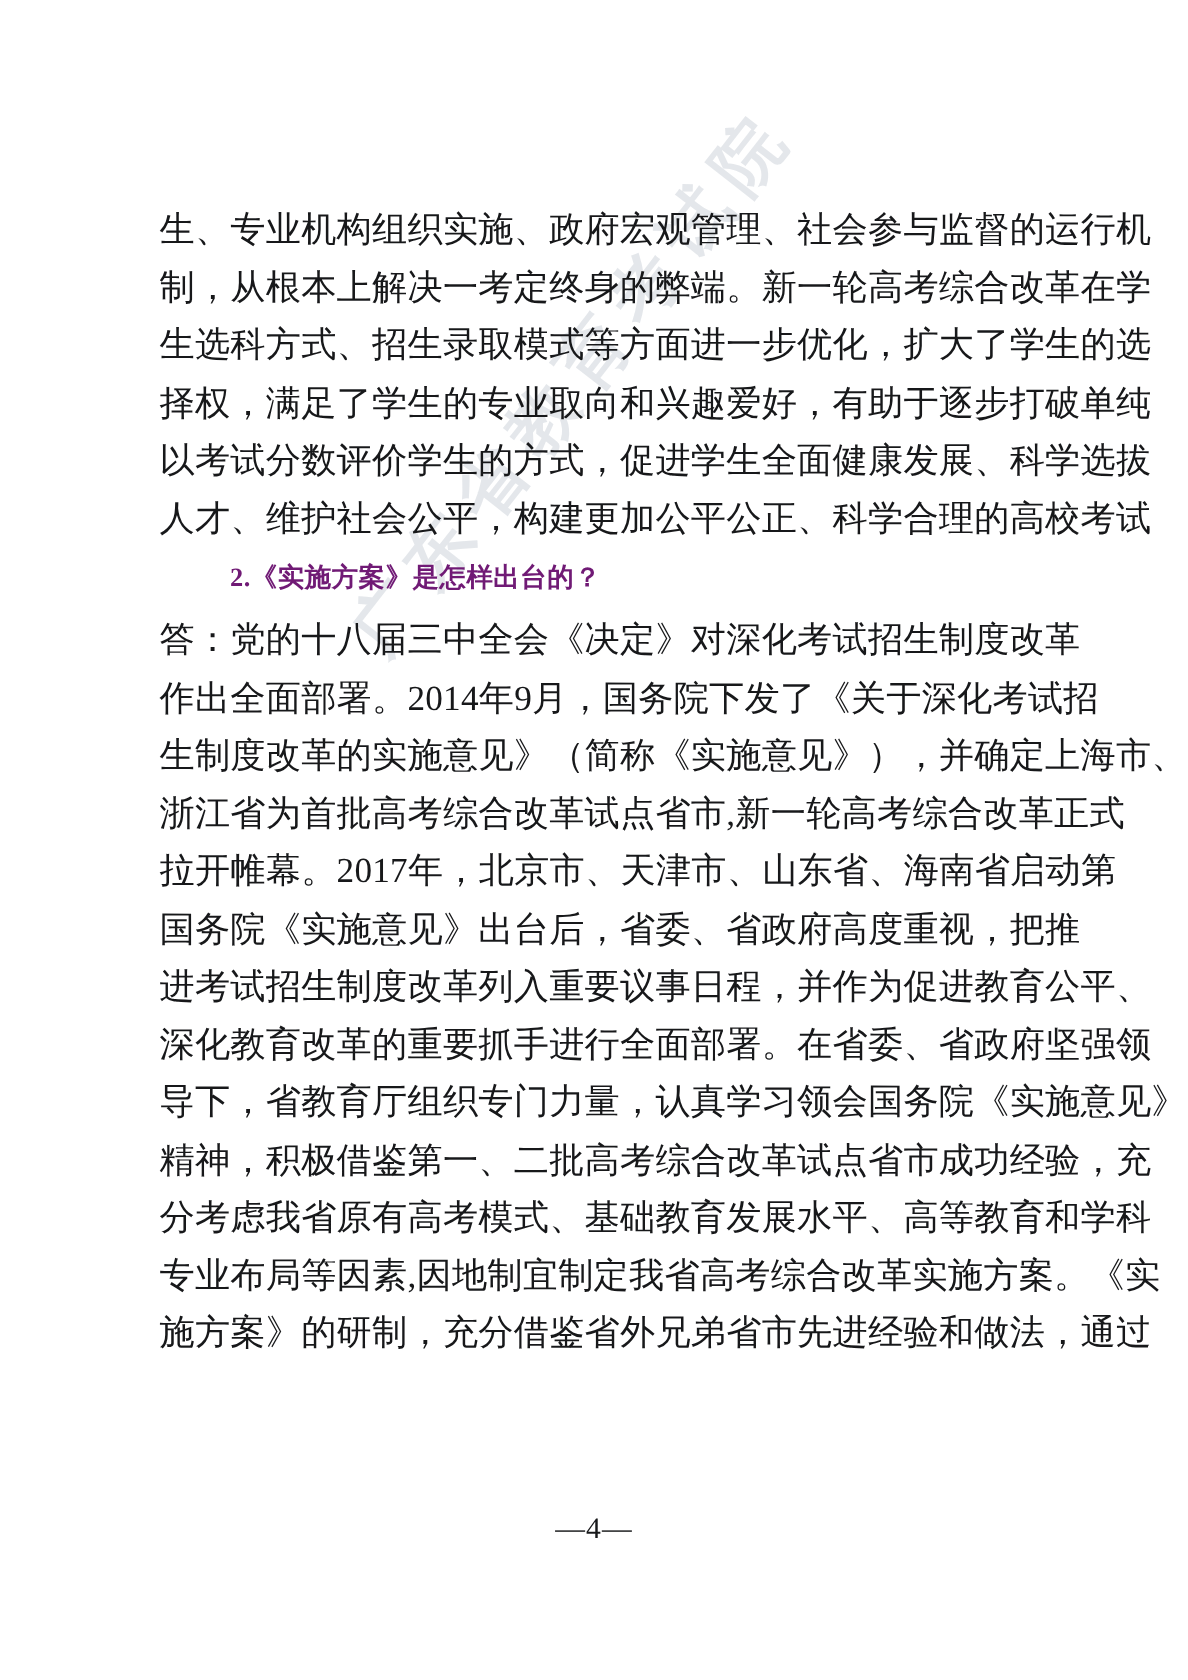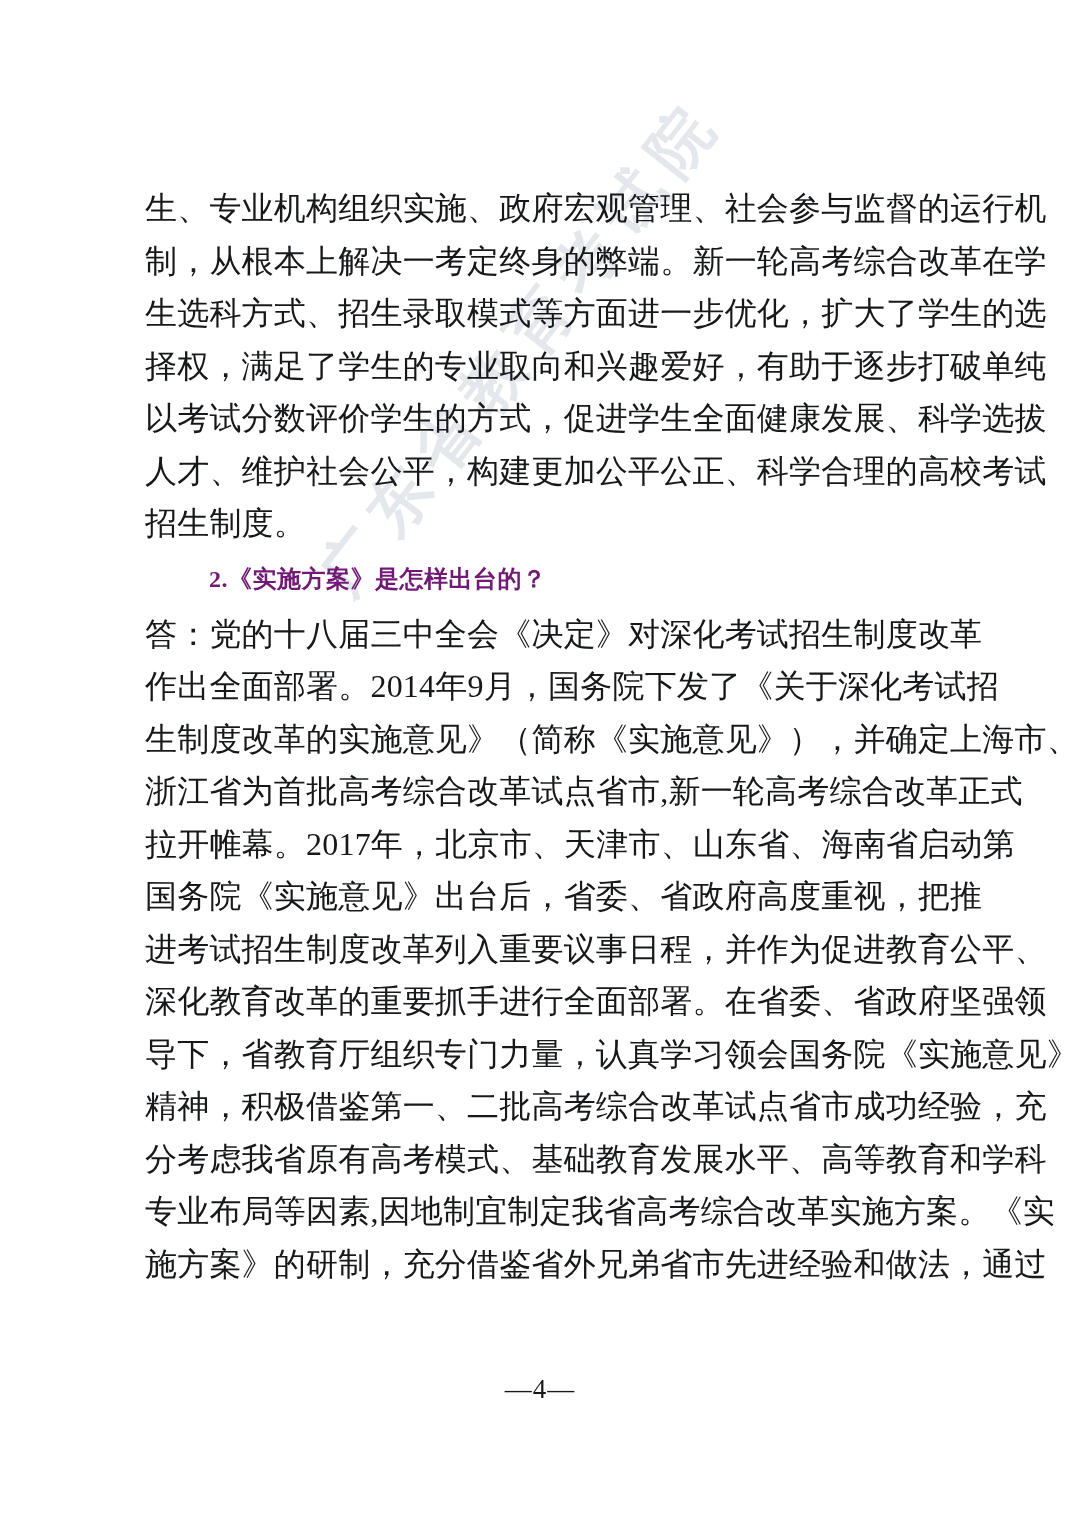--- a/index.html
+++ b/index.html
@@ -288,21 +288,20 @@
           <span>科</span>
           <span>学</span>
           <span>合</span>
           <span>理</span>
           <span>的</span>
           <span>高</span>
           <span>校</span>
           <span>考</span>
           <span>试</span>
         </span>
-      <span class="line">招生制度。</span>
     </div>
 
     <div class="heading">2.《实施方案》是怎样出台的？</div>
 
     <div class="para">
       <span class="line justify">
           <span style="width: 64px;"></span>
           <span>答</span>
           <span>：</span>
           <span>党</span>

